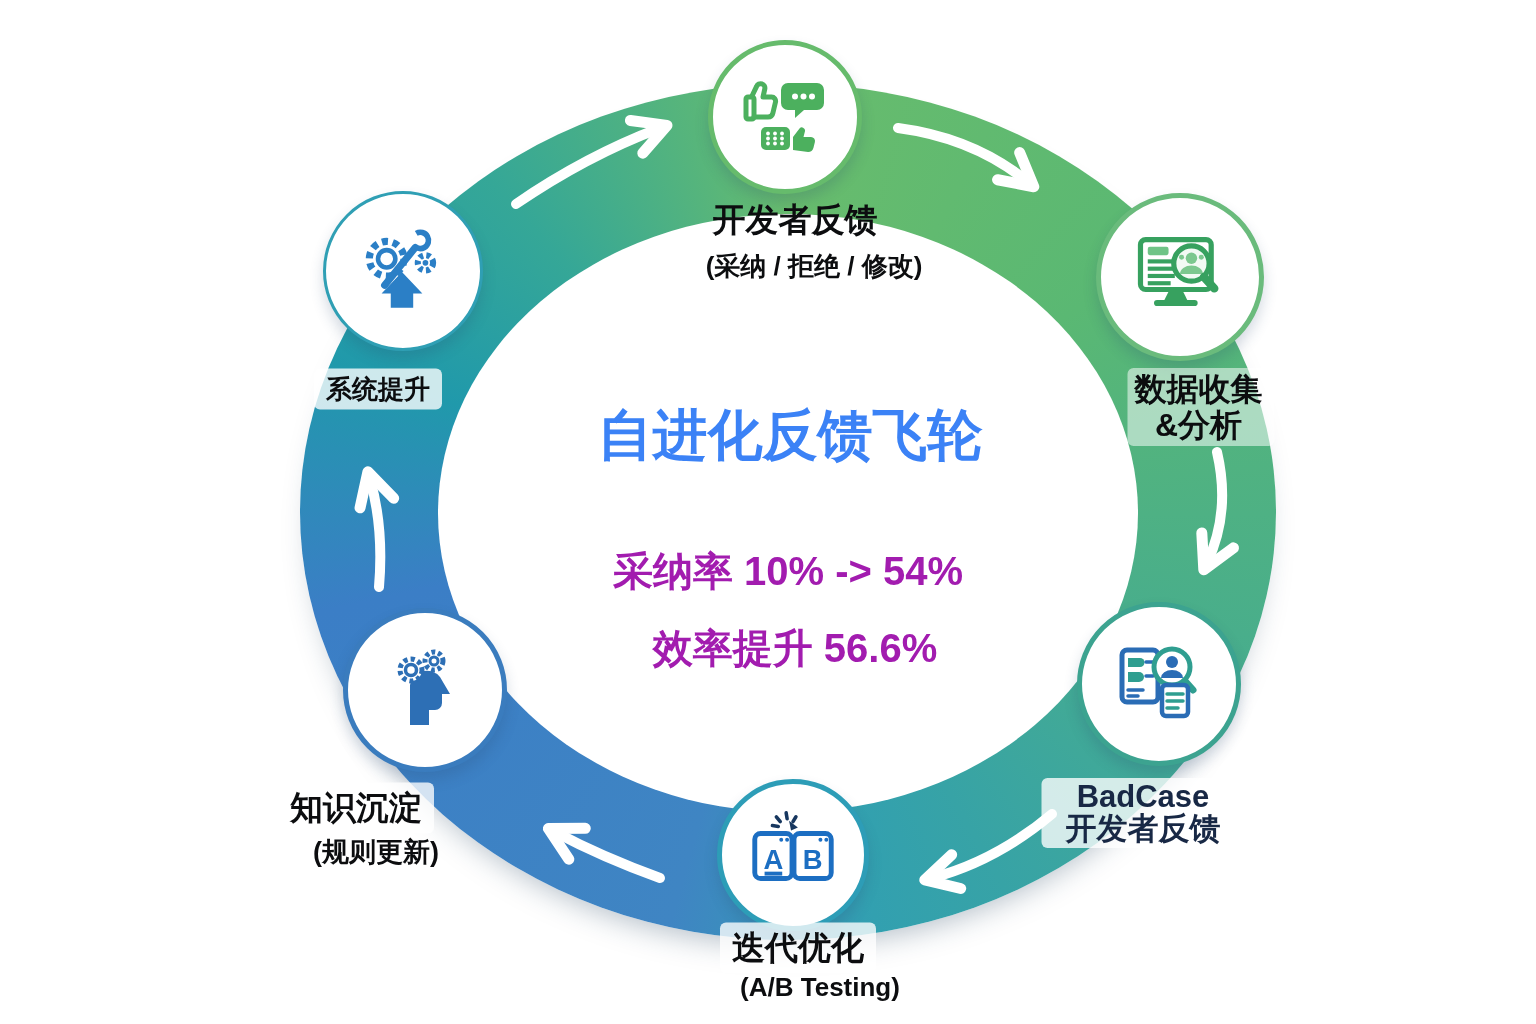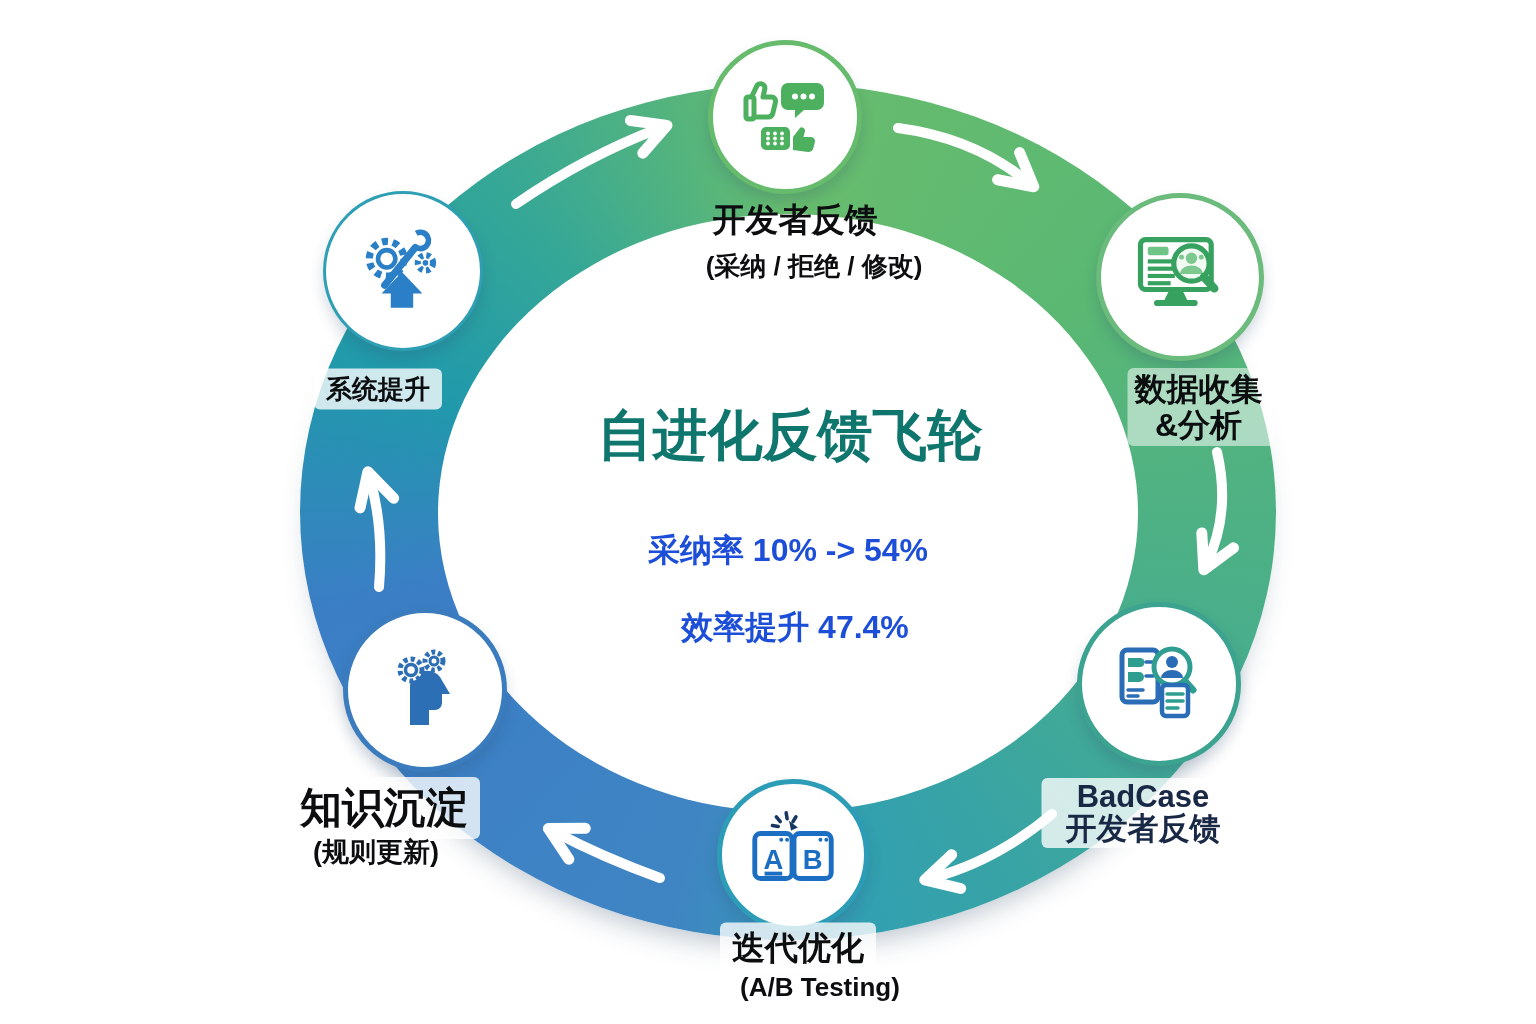--- a/index.html
+++ b/index.html
@@ -37,28 +37,28 @@
   .lbl-main{font-size:33px;}
   .lbl-sub{font-size:26px;margin-left:24px;}
   .boxed{background:rgba(255,255,255,.78);border-radius:6px;padding:3px 12px;}
   .boxed-lite{background:rgba(255,255,255,.52);border-radius:6px;padding:3px 12px;}
   .l-dev {left:795px;top:220px;}
   .l-devsub{left:790px;top:266px;}
   .l-data{left:1201px;top:407px;font-size:32px;line-height:36px;padding-left:7px;}
   .l-bad {left:1137px;top:813px;font-size:31px;line-height:32px;color:#182845;padding-left:24px;}
   .l-ab  {left:798px;top:948px;}
   .l-absub{left:796px;top:987px;}
-  .l-know{left:384px;top:808px;font-size:42px;}
+  .l-know{left:356px;top:808px;font-size:33px;}
   .l-knowsub{left:376px;top:852px;font-size:27px;}
   .l-sys {left:378px;top:389px;font-size:26px;}
   
   .c-title{left:790px;top:436px;transform:translate(-50%,-50%);position:absolute;
-    font-size:55px;font-weight:bold;color:#0f766e;white-space:nowrap;}
-  .c-stat{position:absolute;transform:translate(-50%,-50%);font-size:32px;font-weight:bold;
-    color:#1d4ed8;white-space:nowrap;}
+    font-size:55px;font-weight:bold;color:#3b82f6;white-space:nowrap;}
+  .c-stat{position:absolute;transform:translate(-50%,-50%);font-size:40px;font-weight:bold;
+    color:#a21caf;white-space:nowrap;margin-top:20px;}
   .c-stat1{left:788px;top:551px;}
   .c-stat2{left:795px;top:628px;}
 </style>
 </head>
 <body>
 
 <div>
 
   <div class="abs ring"></div>
   <div class="abs hole"></div>
@@ -213,15 +213,15 @@
   <div class="lbl lbl-main l-ab boxed">迭代优化</div>
   <div class="lbl lbl-sub l-absub">(A/B Testing)</div>
 
   <div class="lbl l-know boxed">知识沉淀</div>
   <div class="lbl l-knowsub">(规则更新)</div>
 
   <div class="lbl l-sys boxed">系统提升</div>
 
   <div class="c-title">自进化反馈飞轮</div>
   <div class="c-stat c-stat1">采纳率 10% -&gt; 54%</div>
-  <div class="c-stat c-stat2">效率提升 47.4%</div>
+  <div class="c-stat c-stat2">效率提升 56.6%</div>
 
 </div>
 
 </body></html>

